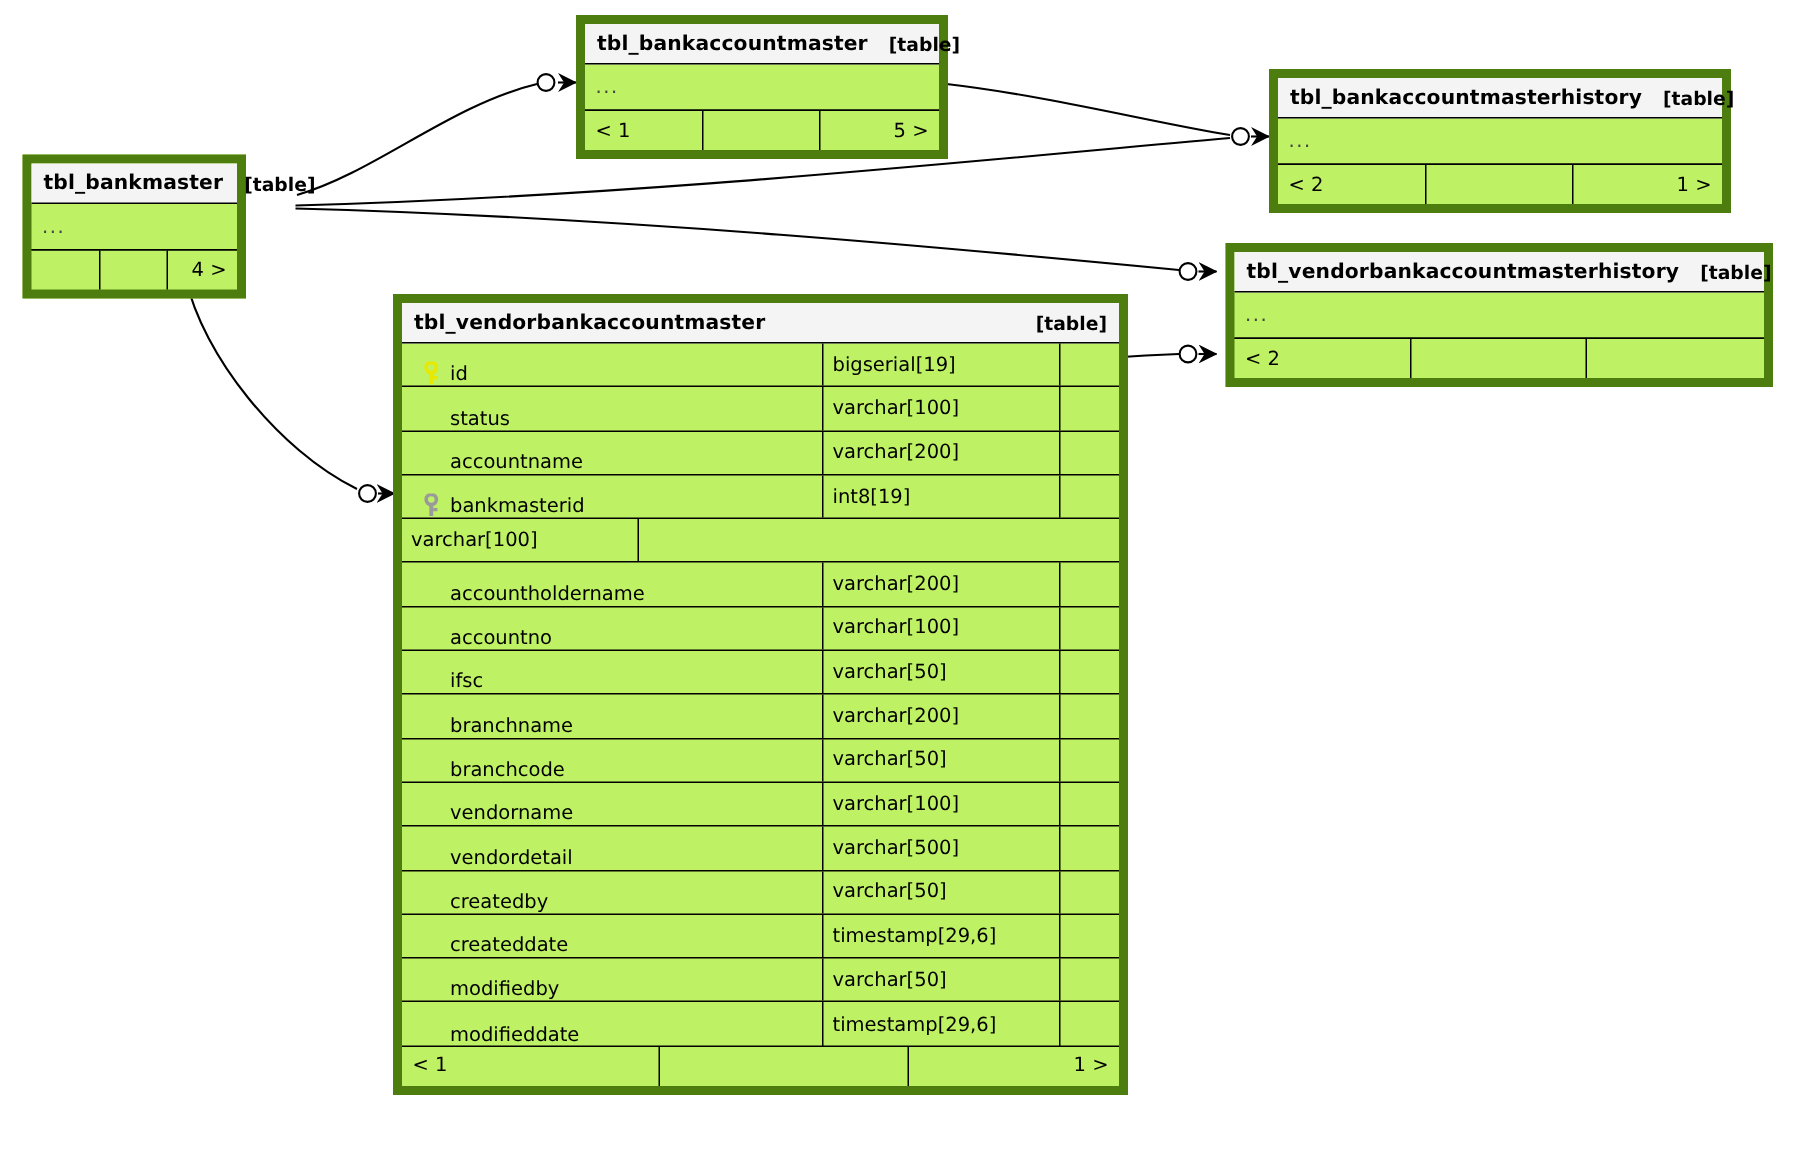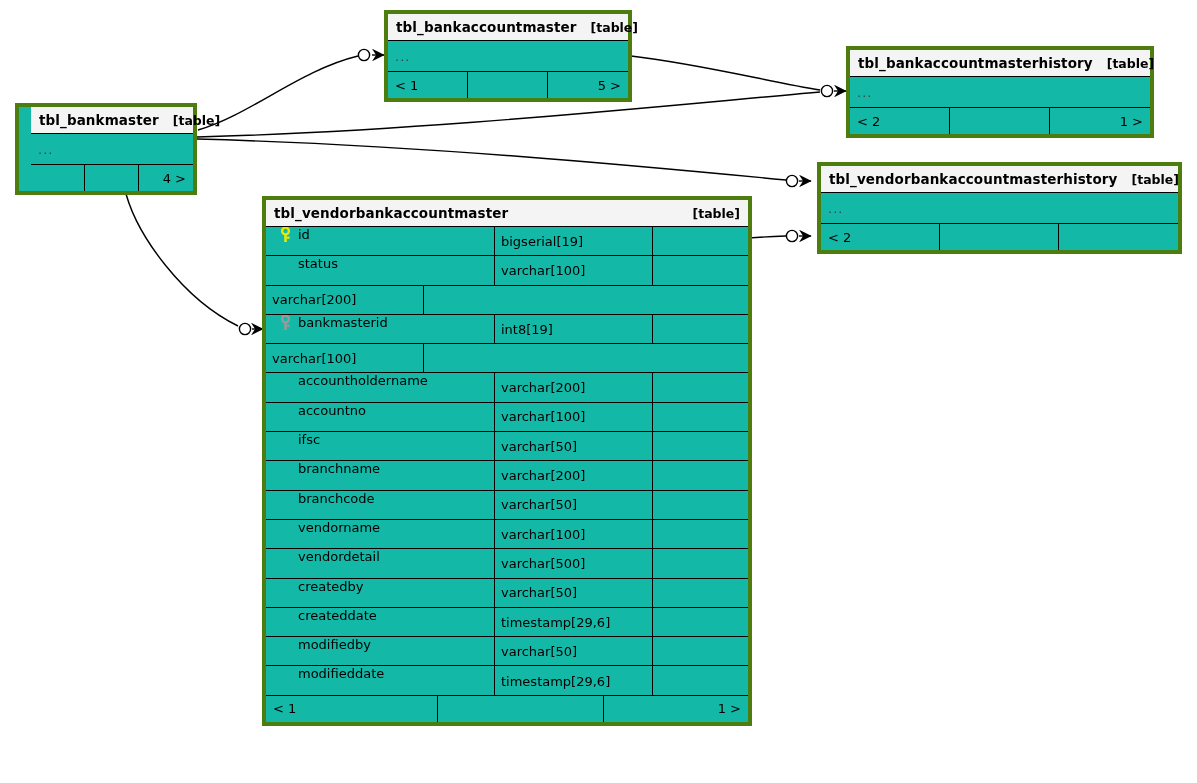--- a/index.html
+++ b/index.html
@@ -25,22 +25,22 @@
     left: 0; top: 0;
     width: 1197px;
     height: 783px;
     pointer-events: none;
   }
 
   
   .tbl {
     position: absolute;
     box-sizing: border-box;
-    background: #14b8a6;
-    border: 4px solid #4d7c0f;
+    background: #bef264;
+    border: 6px solid #4d7c0f;
     font-size: 13px;
     color: #000000;
   }
 
   .tbl-head {
     box-sizing: border-box;
     background: #f4f4f4;
     border-bottom: 1px solid #000000;
     display: flex;
     align-items: center;
@@ -102,23 +102,23 @@
   }
   .colrow {
     box-sizing: border-box;
     display: flex;
     height: 29.3px;
     border-bottom: 1px solid #000;
   }
   .colrow:last-child { border-bottom: none; }
   .cell-name {
     box-sizing: border-box;
-    width: 229px;
-    display: flex;
-    align-items: flex-start;
+    width: 281px;
+    display: flex;
+    align-items: flex-end;
     padding-left: 8px;
     border-right: 1px solid #000;
     font-size: 13px;
     white-space: nowrap;
   }
   .cell-type {
     box-sizing: border-box;
     width: 158px;
     display: flex;
     align-items: center;
@@ -223,21 +223,21 @@
       <span class="tbl-kind">[table]</span>
     </div>
     <div class="tbl-ellipsis">...</div>
     <div class="tbl-foot foot-3">
       <span class="fcell">&lt; 2</span>
       <span class="fcell"></span>
       <span class="fcell right">1 &gt;</span>
     </div>
   </div>
 
-  <div class="tbl" style="left:15px; top:103px; width:182px;padding-left:12px;">
+  <div class="tbl" style="left:15px; top:103px; width:149px;">
     <div class="tbl-head">
       <span class="tbl-name">tbl_bankmaster</span>
       <span class="tbl-kind">[table]</span>
     </div>
     <div class="tbl-ellipsis">...</div>
     <div class="tbl-foot foot-3">
       <span class="fcell"></span>
       <span class="fcell"></span>
       <span class="fcell right">4 &gt;</span>
     </div>
@@ -278,20 +278,24 @@
         </div>
         <div class="colrow">
           <div class="cell-name">
             <span class="keyslot"></span>
             <span class="colname-txt">status</span>
           </div>
           <div class="cell-type">varchar[100]</div>
           <div class="cell-extra"></div>
         </div>
         <div class="colrow">
+          <div class="cell-name">
+            <span class="keyslot"></span>
+            <span class="colname-txt">accountname</span>
+          </div>
           <div class="cell-type">varchar[200]</div>
           <div class="cell-extra"></div>
         </div>
         <div class="colrow">
           <div class="cell-name">
             <span class="keyslot">
               <svg width="11" height="16" viewBox="0 0 11 16" xmlns="http://www.w3.org/2000/svg">
                 <circle cx="5.5" cy="4" r="3.4" fill="none" stroke="#9a9a9a" stroke-width="2.4"></circle>
                 <rect x="4.2" y="6.4" width="2.6" height="8.6" fill="#9a9a9a"></rect>
                 <rect x="6.8" y="9.6" width="2.8" height="2.2" fill="#9a9a9a"></rect>

